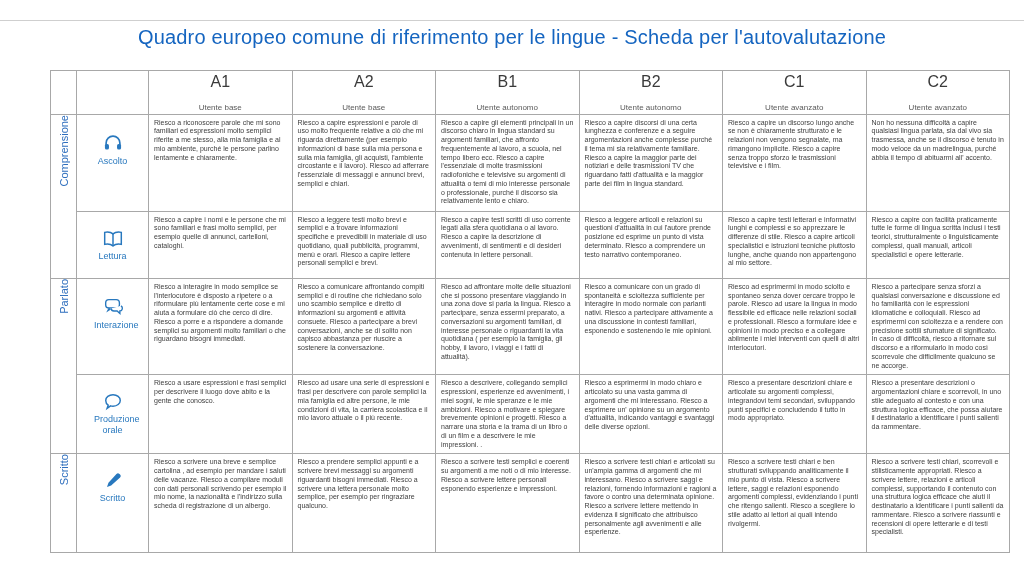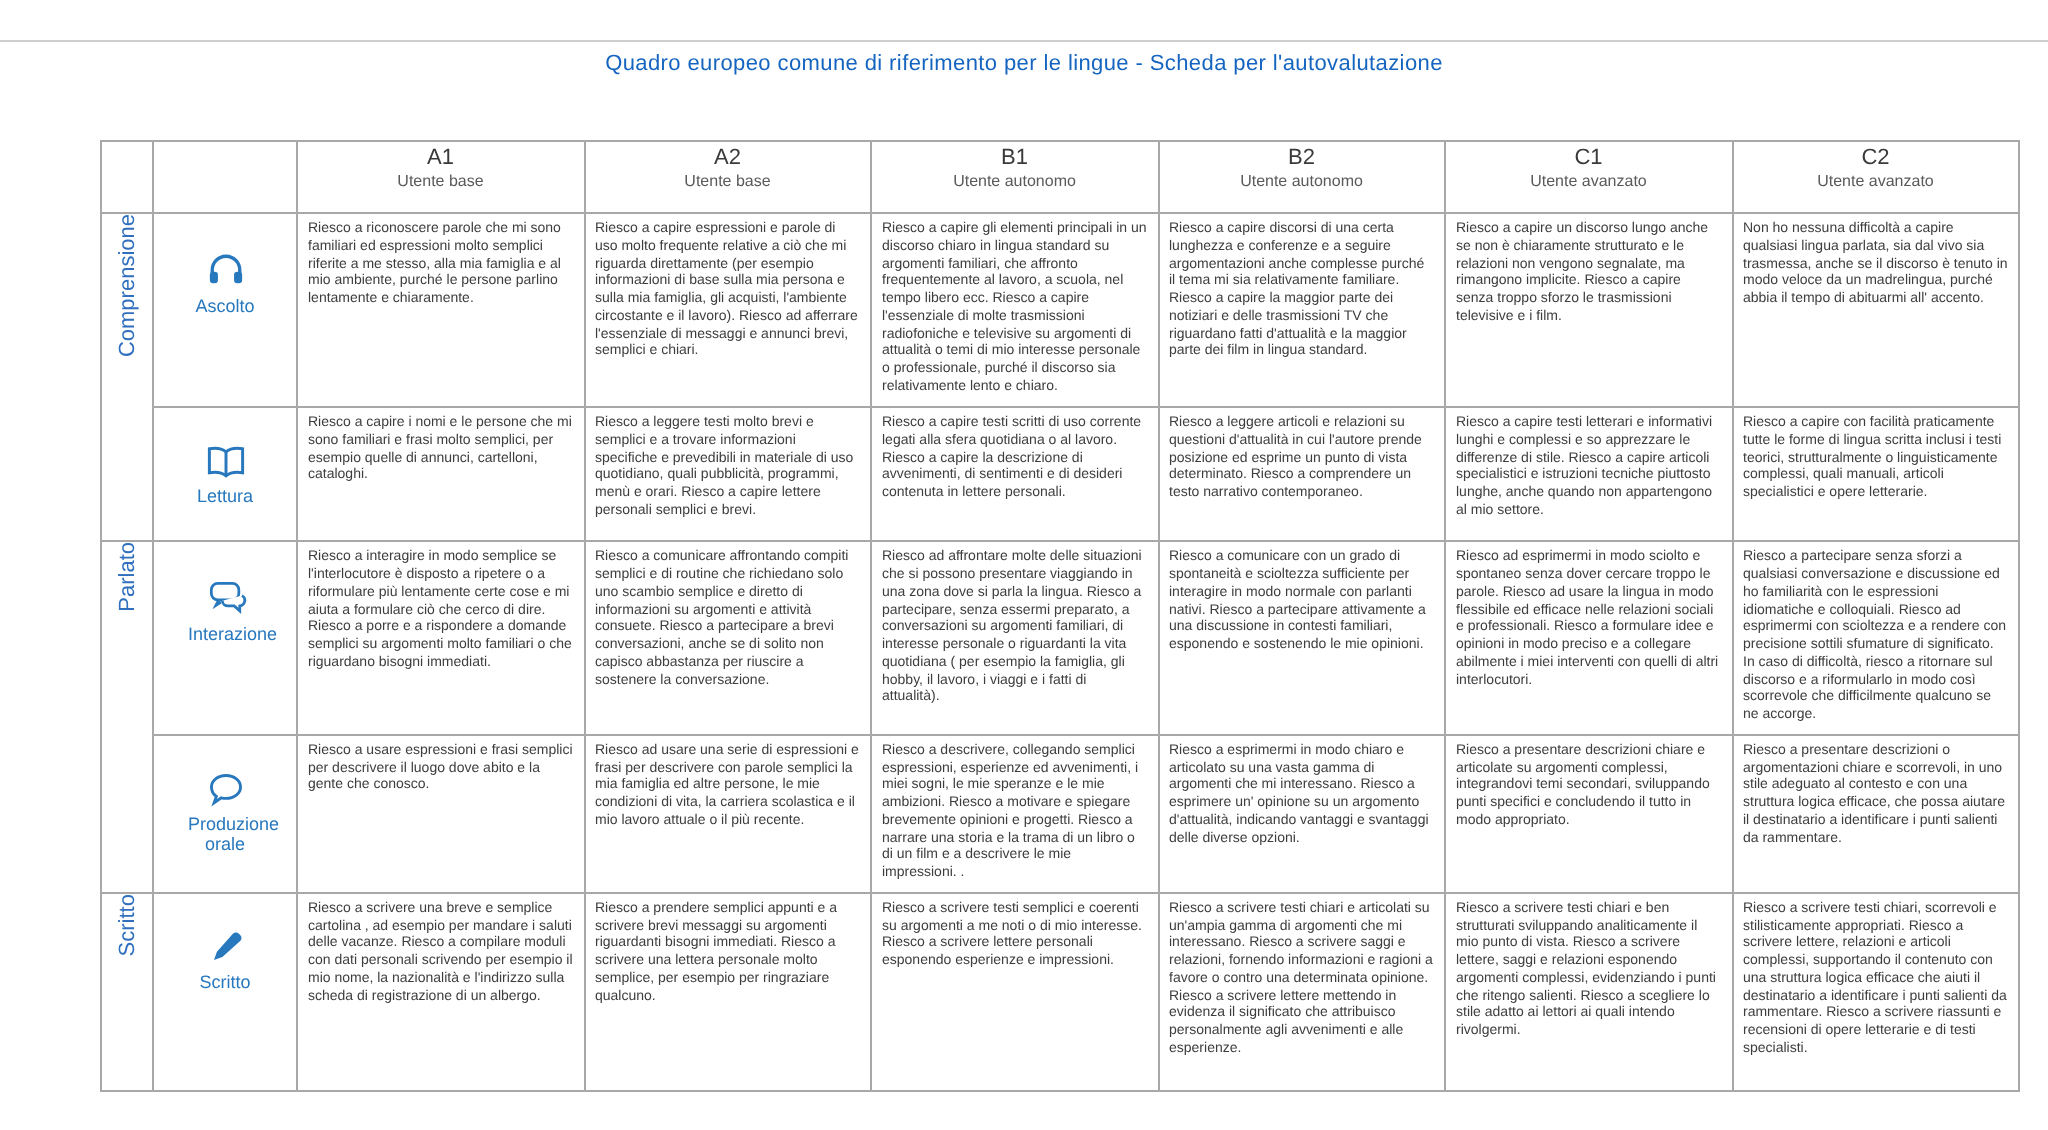--- a/index.html
+++ b/index.html
@@ -3,38 +3,38 @@
 <meta charset="utf-8">
 <style>
   * { margin:0; padding:0; box-sizing:border-box; }
   html,body { width:1024px; height:565px; background:#ffffff; overflow:hidden;
               font-family:"Liberation Sans", sans-serif; }
   .page { position:relative; width:1024px; height:565px; background:#fff; }
 
   .top-divider { position:absolute; top:20px; left:0; width:1024px; height:1px; background:#cfcfcf; }
 
   .title { position:absolute; top:26px; left:0; width:1024px; text-align:center;
-           font-size:11px; color:#1565c0; letter-spacing:.2px; }
+           font-size:20px; color:#1565c0; letter-spacing:.2px; }
 
   table.grid { position:absolute; left:50px; top:70px; width:960px;
                border-collapse:collapse; table-layout:fixed; }
   table.grid col.c-group { width:26px; }
   table.grid col.c-skill { width:72px; }
   table.grid th, table.grid td { border:1px solid #a8a8a8; vertical-align:top; }
 
   tr.r-head   { height:36px; }
   tr.r-asc    { height:97px; }
   tr.r-let    { height:67px; }
   tr.r-int    { height:95px; }
   tr.r-pro    { height:76px; }
   tr.r-scr    { height:99px; }
 
   th.level { vertical-align:middle; text-align:center; font-weight:normal; padding:2px 0; }
-  .level-code { font-size:11px; color:#3a3a3a; line-height:1.1; }
-  .level-type { font-size:8px; color:#5a5a5a; margin-top:1px; }
+  .level-code { font-size:16px; color:#3a3a3a; line-height:1.1; }
+  .level-type { font-size:8px; color:#5a5a5a; margin-top:12px; }
 
   td.group-cell { vertical-align:middle; text-align:center; }
   .vlabel { writing-mode:vertical-rl; transform:rotate(180deg);
             font-size:11px; color:#2f6fbe; display:inline-block; white-space:nowrap; }
 
   td.skill-cell { vertical-align:middle; text-align:center; padding:17px; }
   .skill-icon { display:block; margin:0 auto 2px auto; }
   .skill-label { font-size:9px; color:#2878be; line-height:1.15; }
 
   td.desc { padding:4px 5px; font-size:7px; line-height:1.25; color:#3d3d3d; }

